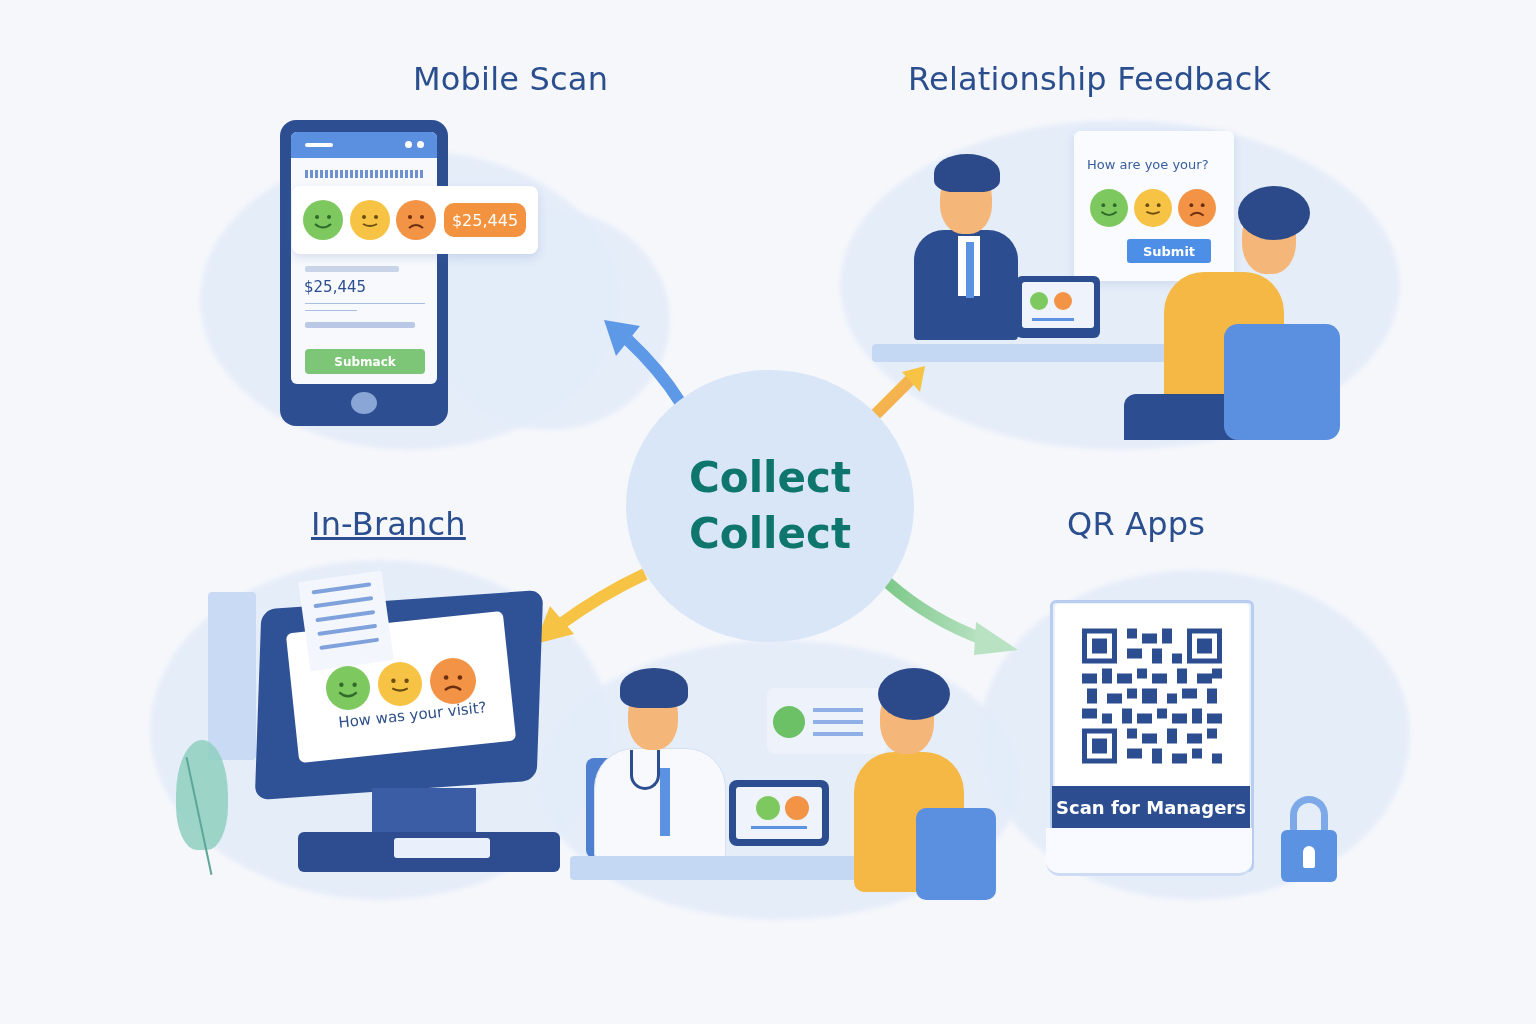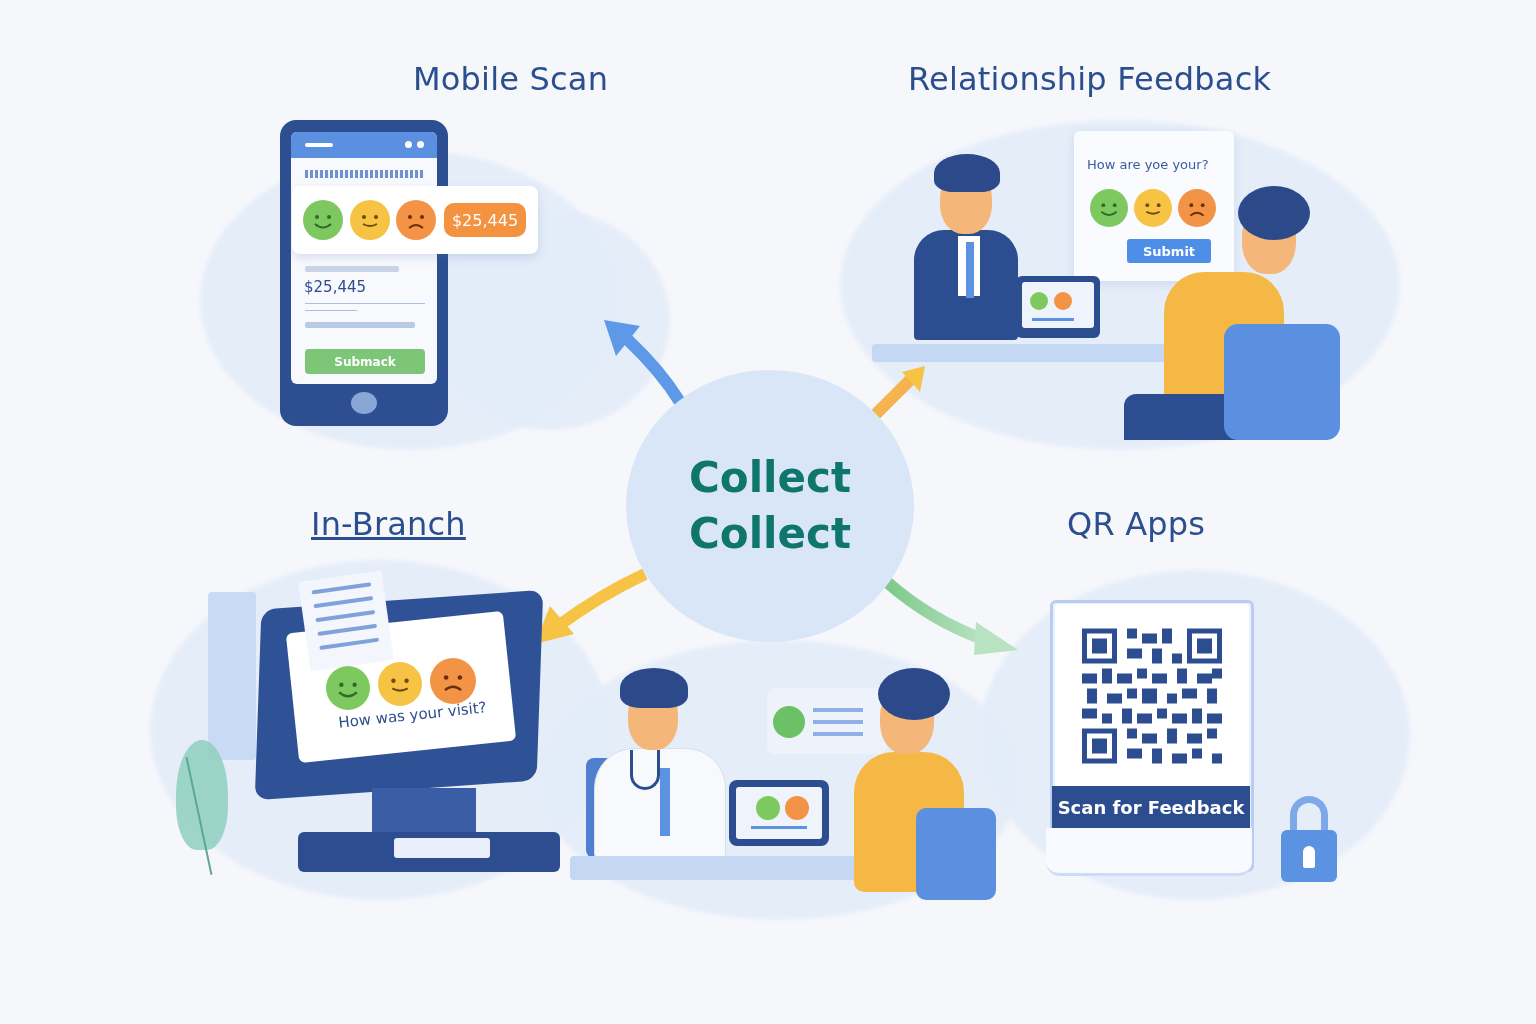--- a/index.html
+++ b/index.html
@@ -323,16 +323,16 @@
       <rect x="17" y="20" width="2" height="3"></rect>
       <rect x="21" y="21" width="3" height="2"></rect>
       <rect x="25" y="20" width="2" height="2"></rect>
     <rect x="9" y="24" width="3" height="2"></rect>
       <rect x="14" y="24" width="2" height="3"></rect>
       <rect x="18" y="25" width="3" height="2"></rect>
       <rect x="22" y="24" width="2" height="2"></rect>
       <rect x="26" y="25" width="2" height="2"></rect>
   </g>
 </svg>
-<div class="abs qr-label">Scan for Feedback</div>
+<div class="abs qr-label">Scan for Managers</div>
 <div class="abs lock-shackle"></div>
 <div class="abs lock-body"></div>
 <div class="abs lock-hole"></div>
 
 </body></html>

